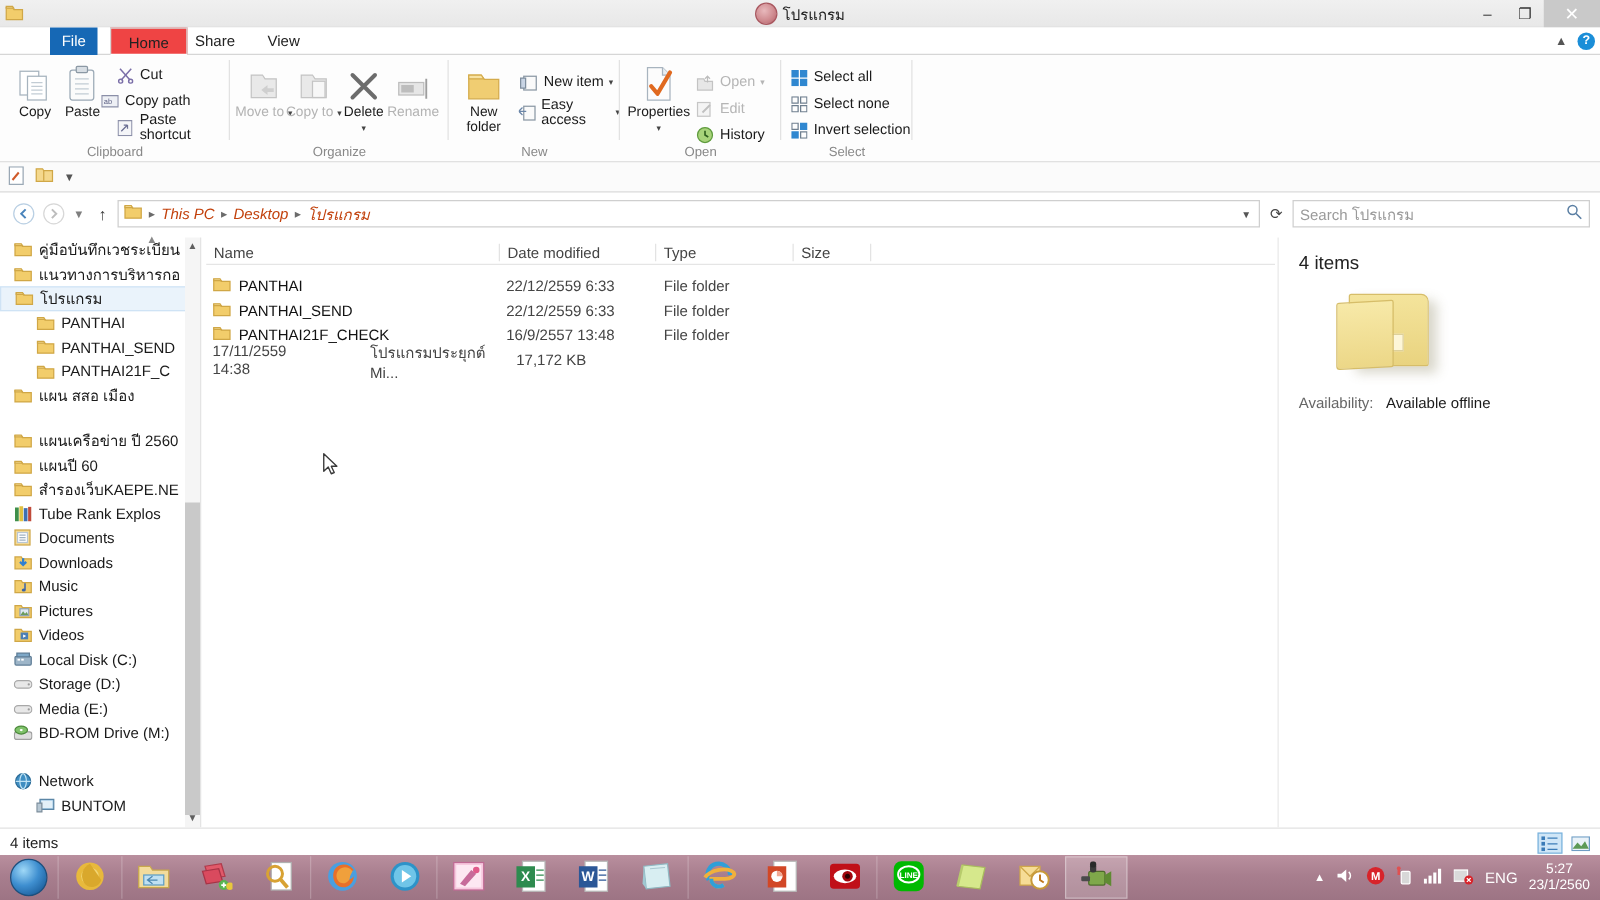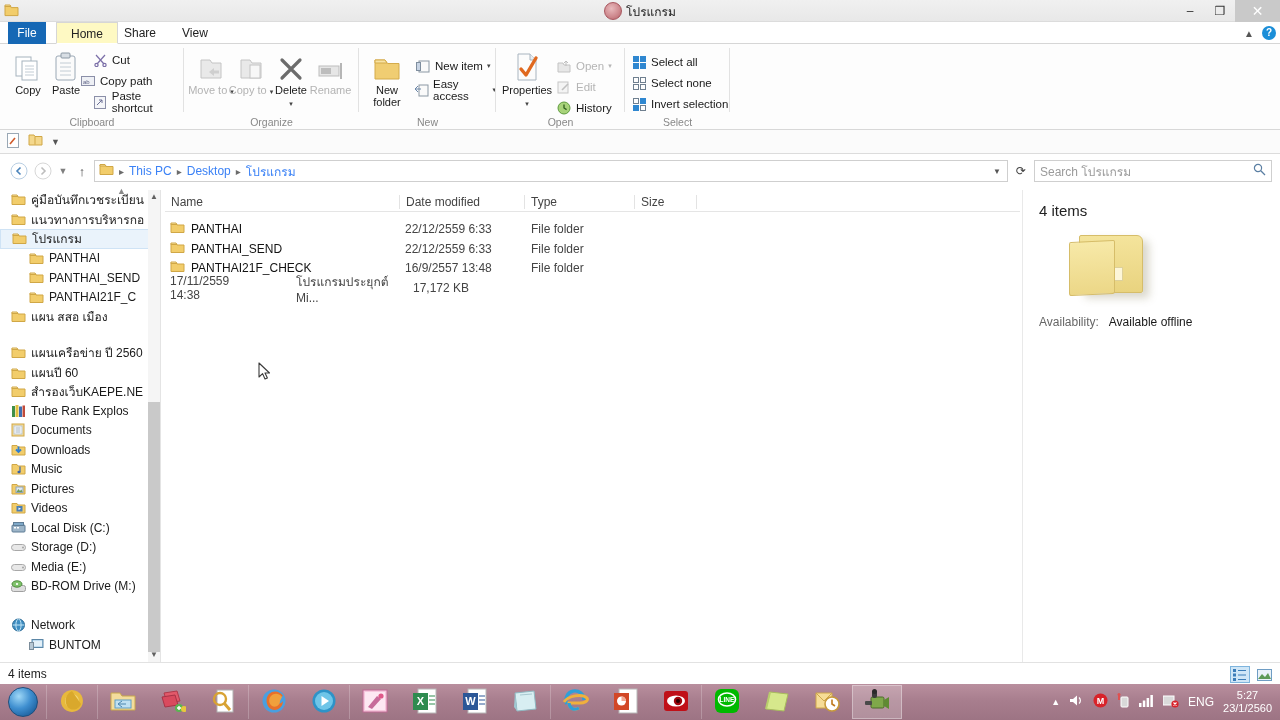--- a/index.html
+++ b/index.html
@@ -36,24 +36,24 @@
         color: #333; font-size: 12px; }
   .wc.close { width: 45px; background: #c9c9c9; color: #fff; font-size: 14px; }
 
   
   .tabstrip {
     position: absolute; left: 0; top: 22px; width: 1280px; height: 22px;
     background: #ffffff; border-bottom: 1px solid #d6d6d6;
   }
   .tab {
     position: absolute; top: 0; height: 22px; line-height: 22px;
-    padding: 0 14px; font-size: 12px; color: #222;
+    padding: 0 14px; font-size: 12px; color: #222; margin-left: 32px;
   }
   .tab.file { background: #1668b5; color: #fff; left: 8px; width: 38px; padding: 0; text-align: center; }
-  .tab.active { background: #fef9c3; border: 1px solid #d6d6d6; border-bottom-color: #fff; }
+  .tab.active { background: #ef4444; border: 1px solid #d6d6d6; border-bottom-color: #fff; }
   .ribbon-right { position: absolute; right: 4px; top: 0; height: 22px; display: flex; align-items: center; gap: 8px; }
   .chev-up { color: #555; font-size: 10px; }
   .help-btn {
     width: 14px; height: 14px; border-radius: 50%; background: #1b8ed8;
     color: #fff; font-size: 10px; line-height: 14px; text-align: center; font-weight: bold;
   }
 
   
   .ribbon {
     position: absolute; left: 0; top: 44px; width: 1280px; height: 86px;
@@ -100,21 +100,21 @@
     color: #7a9ec4; font-size: 14px; border: 1px solid transparent;
   }
   .navbtn.en { color: #3c7cb8; }
   .navbtn.dis { color: #c2c2c2; }
   .updown { width: 14px; text-align: center; color: #7f7f7f; font-size: 9px; }
   .upbtn { width: 20px; text-align:center; color: #3f3f3f; font-size: 13px; }
   .crumbbox {
     flex: 1; height: 22px; border: 1px solid #cfcfcf; background: #fff;
     display: flex; align-items: center; padding: 0 4px; gap: 3px; position: relative;
   }
-  .crumb { font-size: 12px; color: #3b82f6; padding: 0 2px; }
+  .crumb { font-size: 12px; color: #c2410c; padding: 0 2px; font-style: italic; }
   .crumb-sep { color: #6b6b6b; font-size: 10px; }
   .crumb-caret { position: absolute; right: 6px; color: #555; font-size: 8px; }
   .refresh { width: 22px; text-align: center; color: #444; font-size: 12px; }
   .searchbox {
     width: 238px; height: 22px; border: 1px solid #cfcfcf; background: #fff;
     display: flex; align-items: center; padding: 0 5px; justify-content: space-between;
   }
   .searchbox span.ph { font-size: 12px; color: #9a9a9a; }
   .mag { color: #4a6b8a; font-size: 12px; }
 

